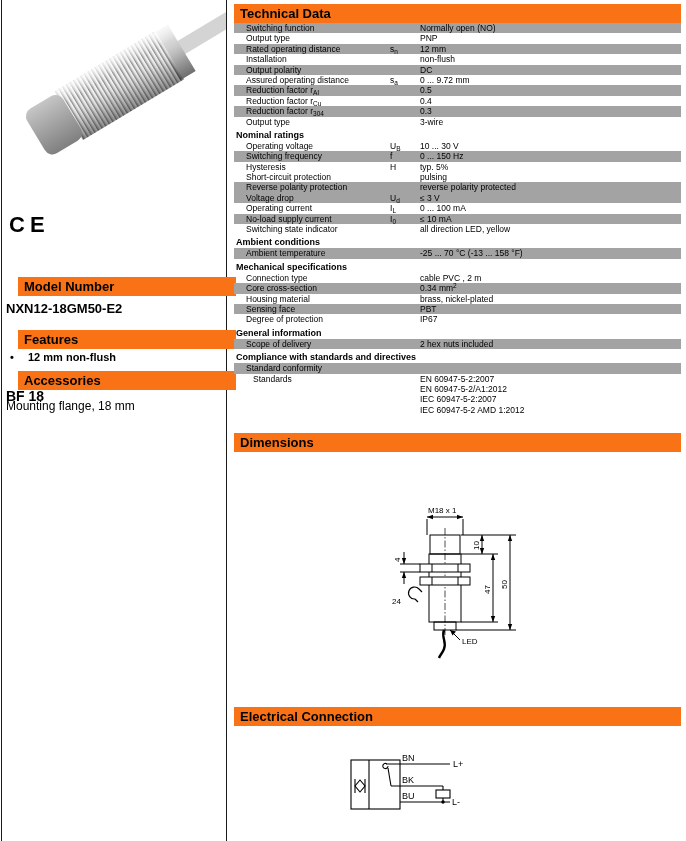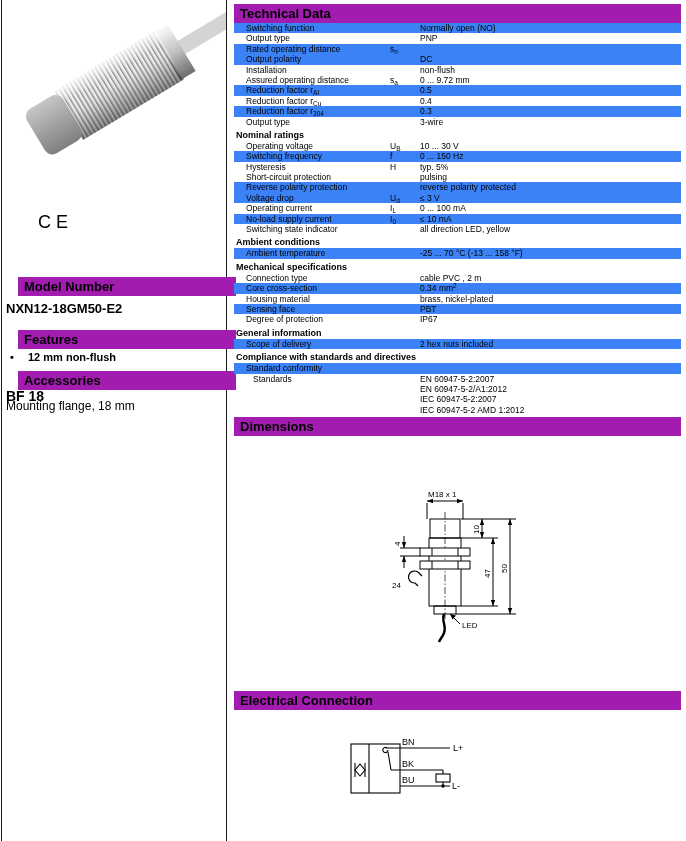--- a/index.html
+++ b/index.html
@@ -9,55 +9,55 @@
     font-family:"Liberation Sans", sans-serif;
     -webkit-font-smoothing:antialiased;
   }
   .edge-left{position:absolute;left:1px;top:0;width:1px;height:841px;background:#1a1a1a}
   .divider{position:absolute;left:226px;top:0;width:1px;height:841px;background:#1a1a1a}
 
   
   .left-col{position:absolute;left:2px;top:0;width:224px;height:841px}
   .photo{position:absolute;left:0;top:0;width:224px;height:270px}
   .ce-mark{
-    position:absolute;left:36px;top:212px;
-    font-size:18px;letter-spacing:5px;font-weight:400;
+    position:absolute;left:7px;top:212px;
+    font-size:22px;letter-spacing:5px;font-weight:700;
   }
   .bar{
-    background:#a21caf;height:19px;box-sizing:border-box;
+    background:#f97316;height:19px;box-sizing:border-box;
     font-size:13px;line-height:13px;font-weight:bold;
     padding:3px 0 3px 6px;
   }
   .lbar{position:absolute;left:16px;width:218px}
   .model-number{position:absolute;left:4px;top:301px;font-size:13px;font-weight:bold}
   .features-list{position:absolute;left:8px;top:351px;width:210px}
   .feature-item{font-size:11px;font-weight:bold;display:flex}
   .feature-item .bullet{width:18px}
   .acc-list{position:absolute;left:4px;top:391px;width:214px}
   .acc-name{font-size:14px;font-weight:bold;line-height:10px}
   .acc-desc{font-size:12px;line-height:10px}
 
   
   .right-col{position:absolute;left:227px;top:0;width:459px;height:841px;
     padding:0 5px 0 7px;box-sizing:border-box}
   .tech-bar{margin-top:4px}
   .table{font-size:8.5px}
   .sec-h{font-weight:bold;font-size:9px;height:14px;line-height:16px;padding-left:2px}
   .trow{display:flex;height:10.4px;line-height:10.5px}
-  .trow.shaded{background:#3b82f6}
+  .trow.shaded{background:#a3a3a3}
   .trow.multi{height:auto}
   .trow .lbl{width:144px;padding-left:12px;flex:none;white-space:nowrap;overflow:hidden}
   .trow.indent2 .lbl{padding-left:19px;width:137px}
   .trow .sym{width:30px;flex:none}
   .trow .val{flex:1}
   .vline{height:10.4px;line-height:10.5px}
   sub{font-size:6.5px;vertical-align:-2px;line-height:0}
   sup{font-size:6.5px;vertical-align:3px;line-height:0}
 
-  .dim-bar{margin-top:2px}
+  .dim-bar{margin-top:18px}
   .elec-bar{margin-top:2px}
   svg text{font-family:"Liberation Sans", sans-serif;font-size:8px;fill:#000}
   svg text.wire-lbl{font-size:9px}
   .drawing{display:block}
 </style>
 </head>
 <body>
 
 <div class="edge-left"></div>
 <div class="divider"></div>
@@ -132,30 +132,31 @@
         <span class="val">Normally open (NO)</span>
       </div>
       <div class="trow">
         <span class="lbl">Output type</span>
         <span class="sym"></span>
         <span class="val">PNP</span>
       </div>
       <div class="trow shaded">
         <span class="lbl">Rated operating distance</span>
         <span class="sym">s<sub>n</sub></span>
+        <span class="val">12 mm</span>
+      </div>
+      <div class="trow">
+        <span class="lbl">Installation</span>
+        <span class="sym"></span>
+        <span class="val">non-flush</span>
       </div>
       <div class="trow shaded">
         <span class="lbl">Output polarity</span>
         <span class="sym"></span>
         <span class="val">DC</span>
-      </div>
-      <div class="trow">
-        <span class="lbl">Installation</span>
-        <span class="sym"></span>
-        <span class="val">non-flush</span>
       </div>
       <div class="trow">
         <span class="lbl">Assured operating distance</span>
         <span class="sym">s<sub>a</sub></span>
         <span class="val">0 ... 9.72 mm</span>
       </div>
       <div class="trow shaded">
         <span class="lbl">Reduction factor r<sub>Al</sub></span>
         <span class="sym"></span>
         <span class="val">0.5</span>

